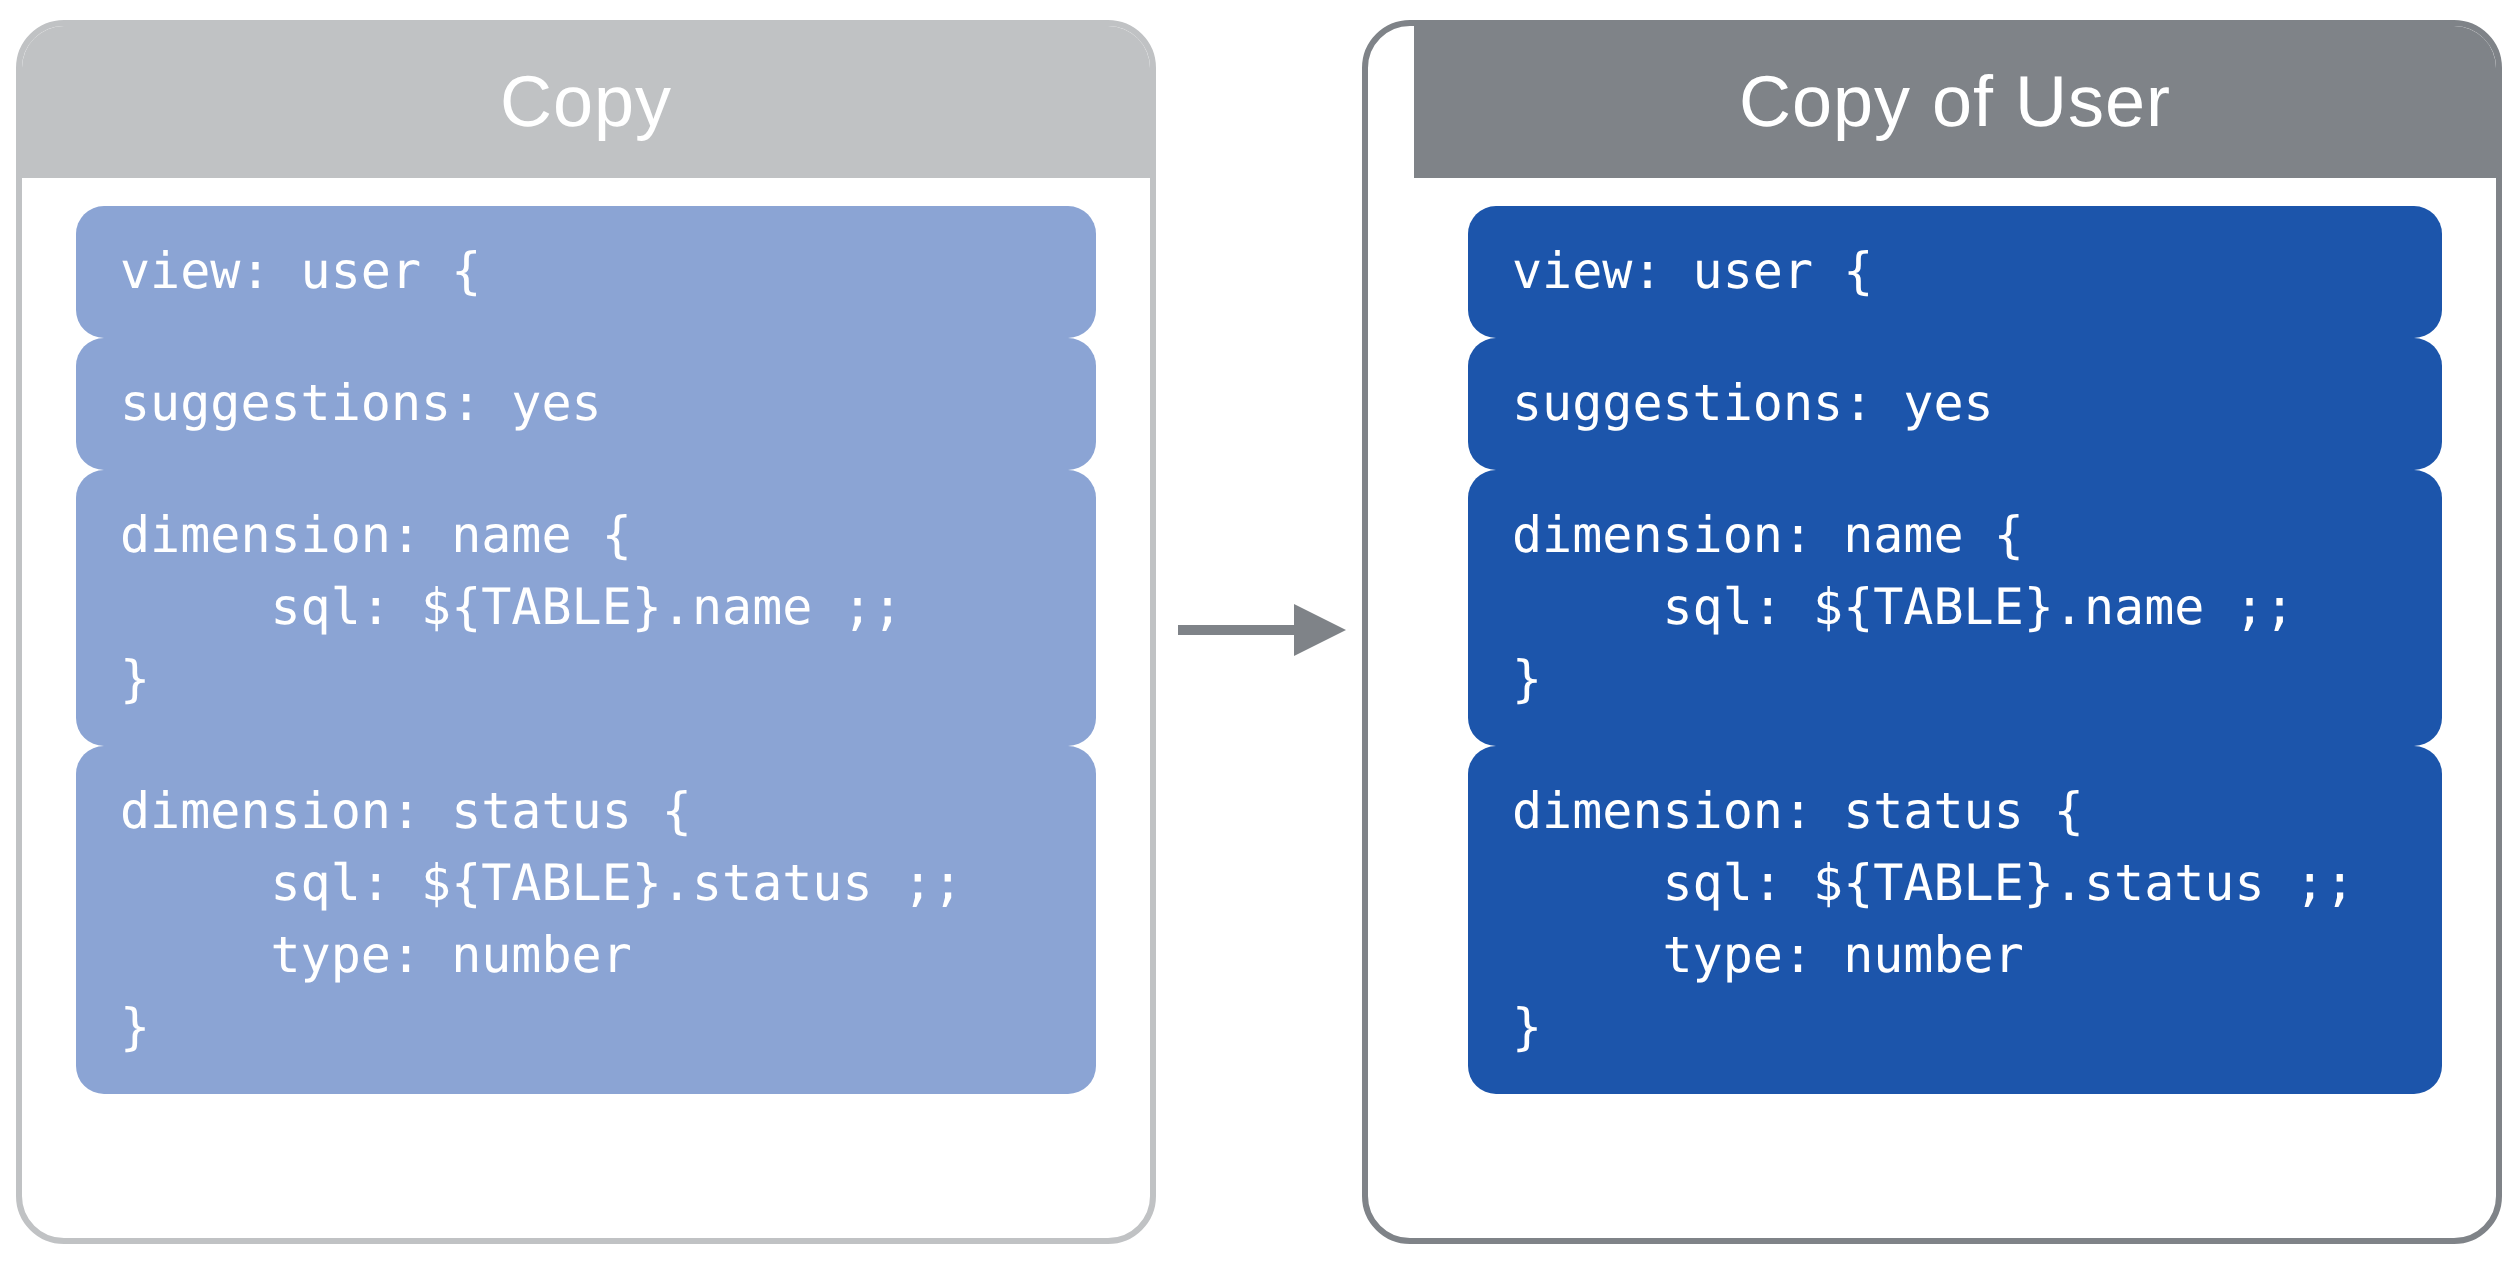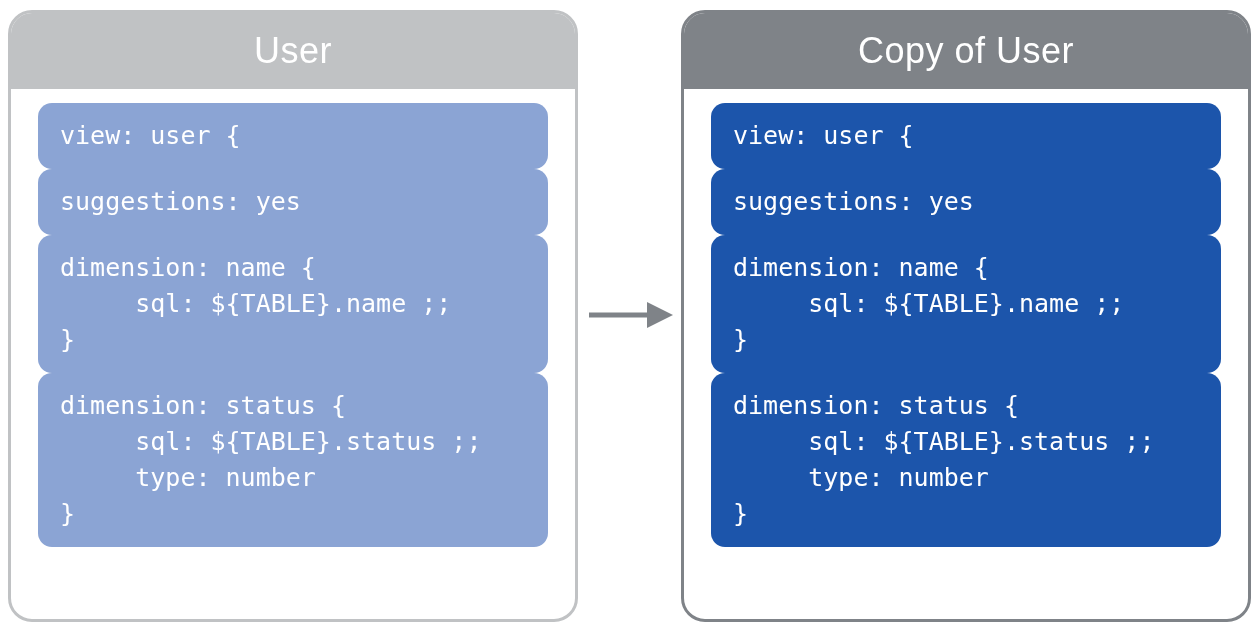--- a/index.html
+++ b/index.html
@@ -20,21 +20,21 @@
     top: 10px;
     width: 570px;
     height: 612px;
     box-sizing: border-box;
     background: #ffffff;
     border: 3px solid var(--frame, #c0c2c4);
     border-radius: 24px;
     overflow: hidden;
   }
   #panel-left  { left: 8px; }
-  #panel-right { left: 681px; }
+  #panel-right { left: 681px; padding-left: 23px; }
   .panel-header {
     height: 76px;
     background: var(--frame, #c0c2c4);
     display: flex;
     align-items: center;
     justify-content: center;
   }
   .panel-title {
     color: #ffffff;
     font-size: 36px;
@@ -67,21 +67,21 @@
     height: 44px;
   }
 </style>
 </head>
 <body>
 
 <div class="canvas">
 
   <section class="panel" id="panel-left" style="--frame: #c0c2c4; --block: #8ba4d4;">
     <header class="panel-header">
-      <span class="panel-title">User</span>
+      <span class="panel-title">Copy</span>
     </header>
     <div class="panel-body">
         <div class="code-block">view: user {</div>
         <div class="code-block">suggestions: yes</div>
         <div class="code-block">dimension: name {
      sql: ${TABLE}.name ;;
 }</div>
         <div class="code-block">dimension: status {
      sql: ${TABLE}.status ;;
      type: number

